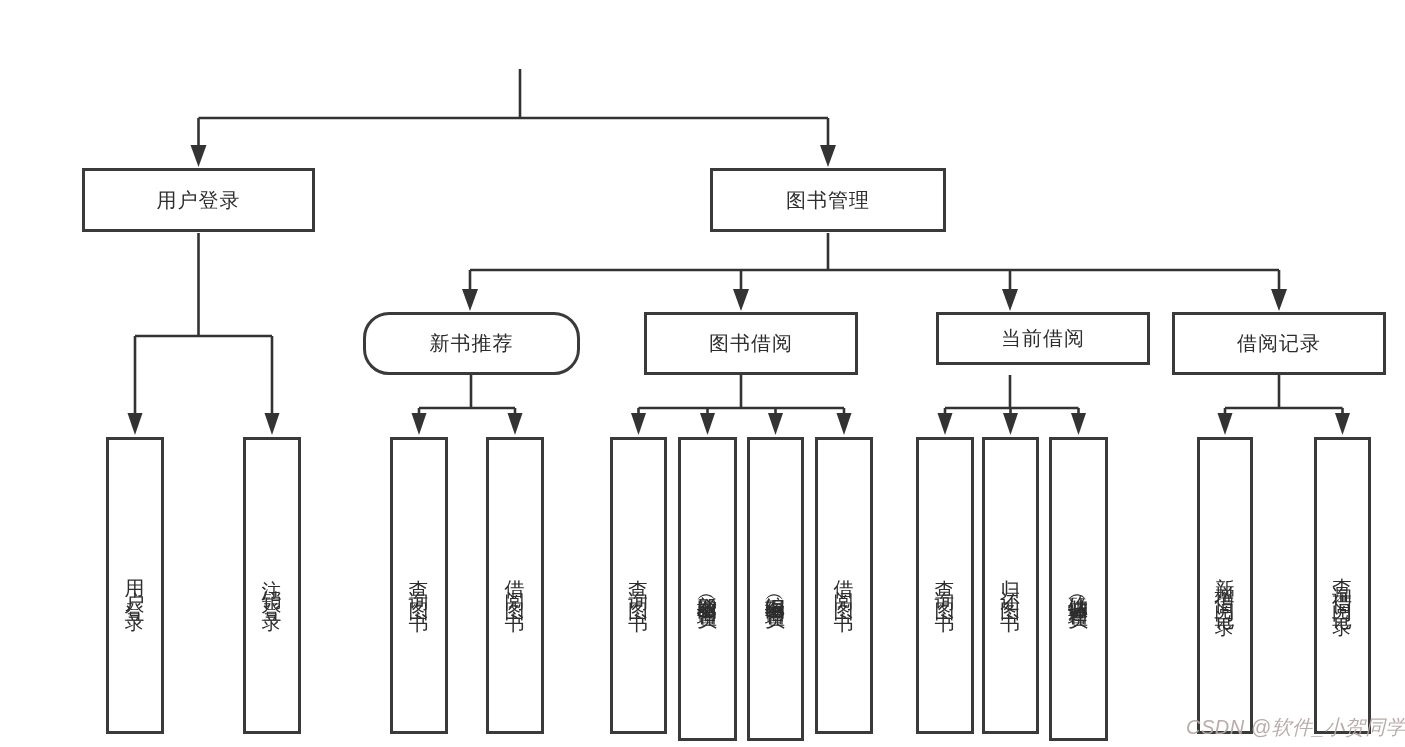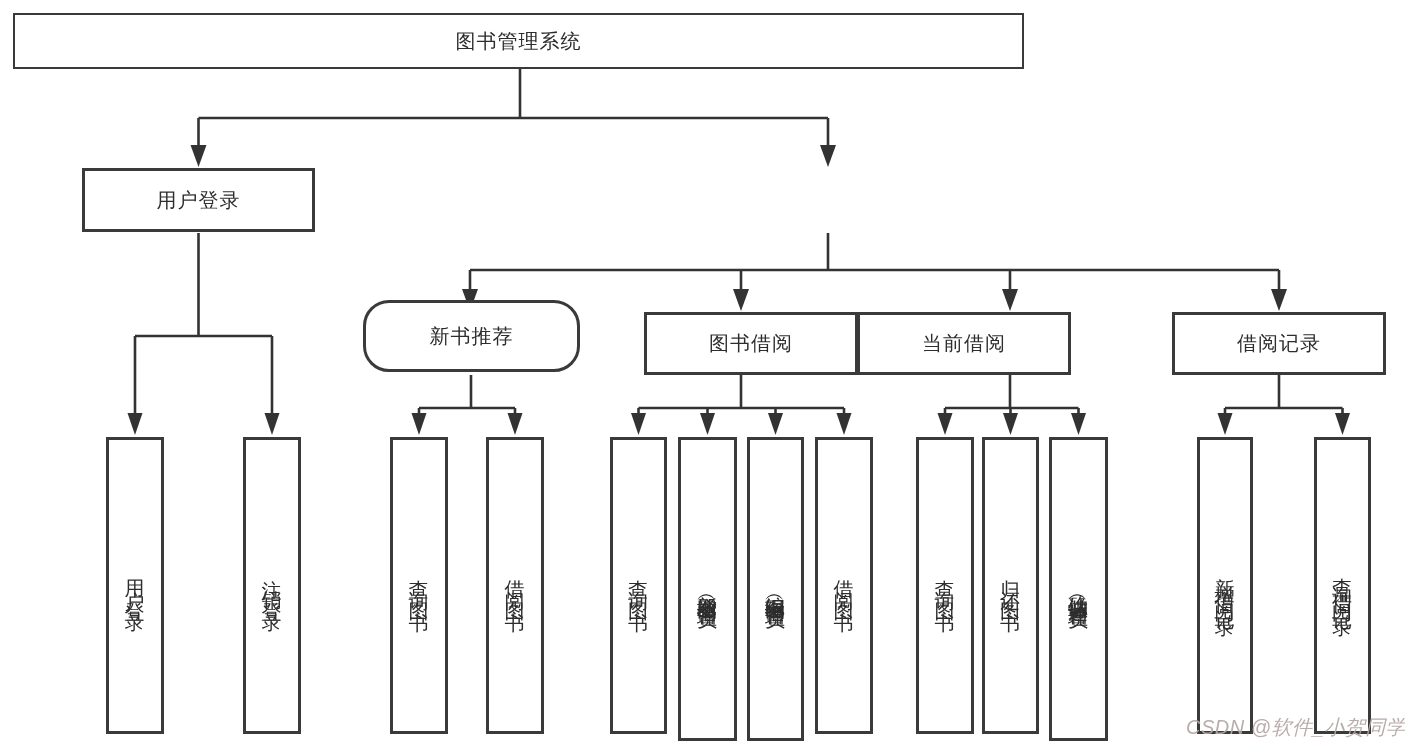--- a/index.html
+++ b/index.html
@@ -96,27 +96,27 @@
       <polygon points="768,413 783,413 775.5,435"></polygon>
       <polygon points="836.5,413 851.5,413 844,435"></polygon>
       <polygon points="937.5,413 952.5,413 945,435"></polygon>
       <polygon points="1003,413 1018,413 1010.5,435"></polygon>
       <polygon points="1071,413 1086,413 1078.5,435"></polygon>
       <polygon points="1217.5,413 1232.5,413 1225,435"></polygon>
       <polygon points="1335,413 1350,413 1342.5,435"></polygon>
     </g>
   </svg>
 
-  <div class="hbox root" style="left:13px; top:13px; width:1011px; height:56px;">图书管理系统</div>
 
   <div class="hbox" style="left:82px; top:168px; width:233px; height:64px;">用户登录</div>
+  <div class="hbox" style="left:710px; top:168px; width:236px; height:64px;">图书管理</div>
 
-  <div class="hbox" style="left:363px; top:300px; width:217px; height:72px;border-radius:26px;">新书推荐</div>
+  <div class="hbox" style="left:363px; top:312px; width:217px; height:63px;border-radius:26px;">新书推荐</div>
   <div class="hbox" style="left:634px; top:312px; width:214px; height:63px;margin-left:10px;">图书借阅</div>
-  <div class="hbox" style="left:857px; top:312px; width:214px; height:63px;">当前借阅</div>
+  <div class="hbox" style="left:936px; top:312px; width:214px; height:53px;">当前借阅</div>
   <div class="hbox" style="left:1172px; top:312px; width:214px; height:63px;">借阅记录</div>
 
   <div class="vbox" style="left:106px; width:58px;">
     <span class="vlabel">用户登录</span>
   </div>
   <div class="vbox" style="left:243px; width:58px;">
     <span class="vlabel">注销登录</span>
   </div>
 
   <div class="vbox" style="left:390px; width:58px;">

